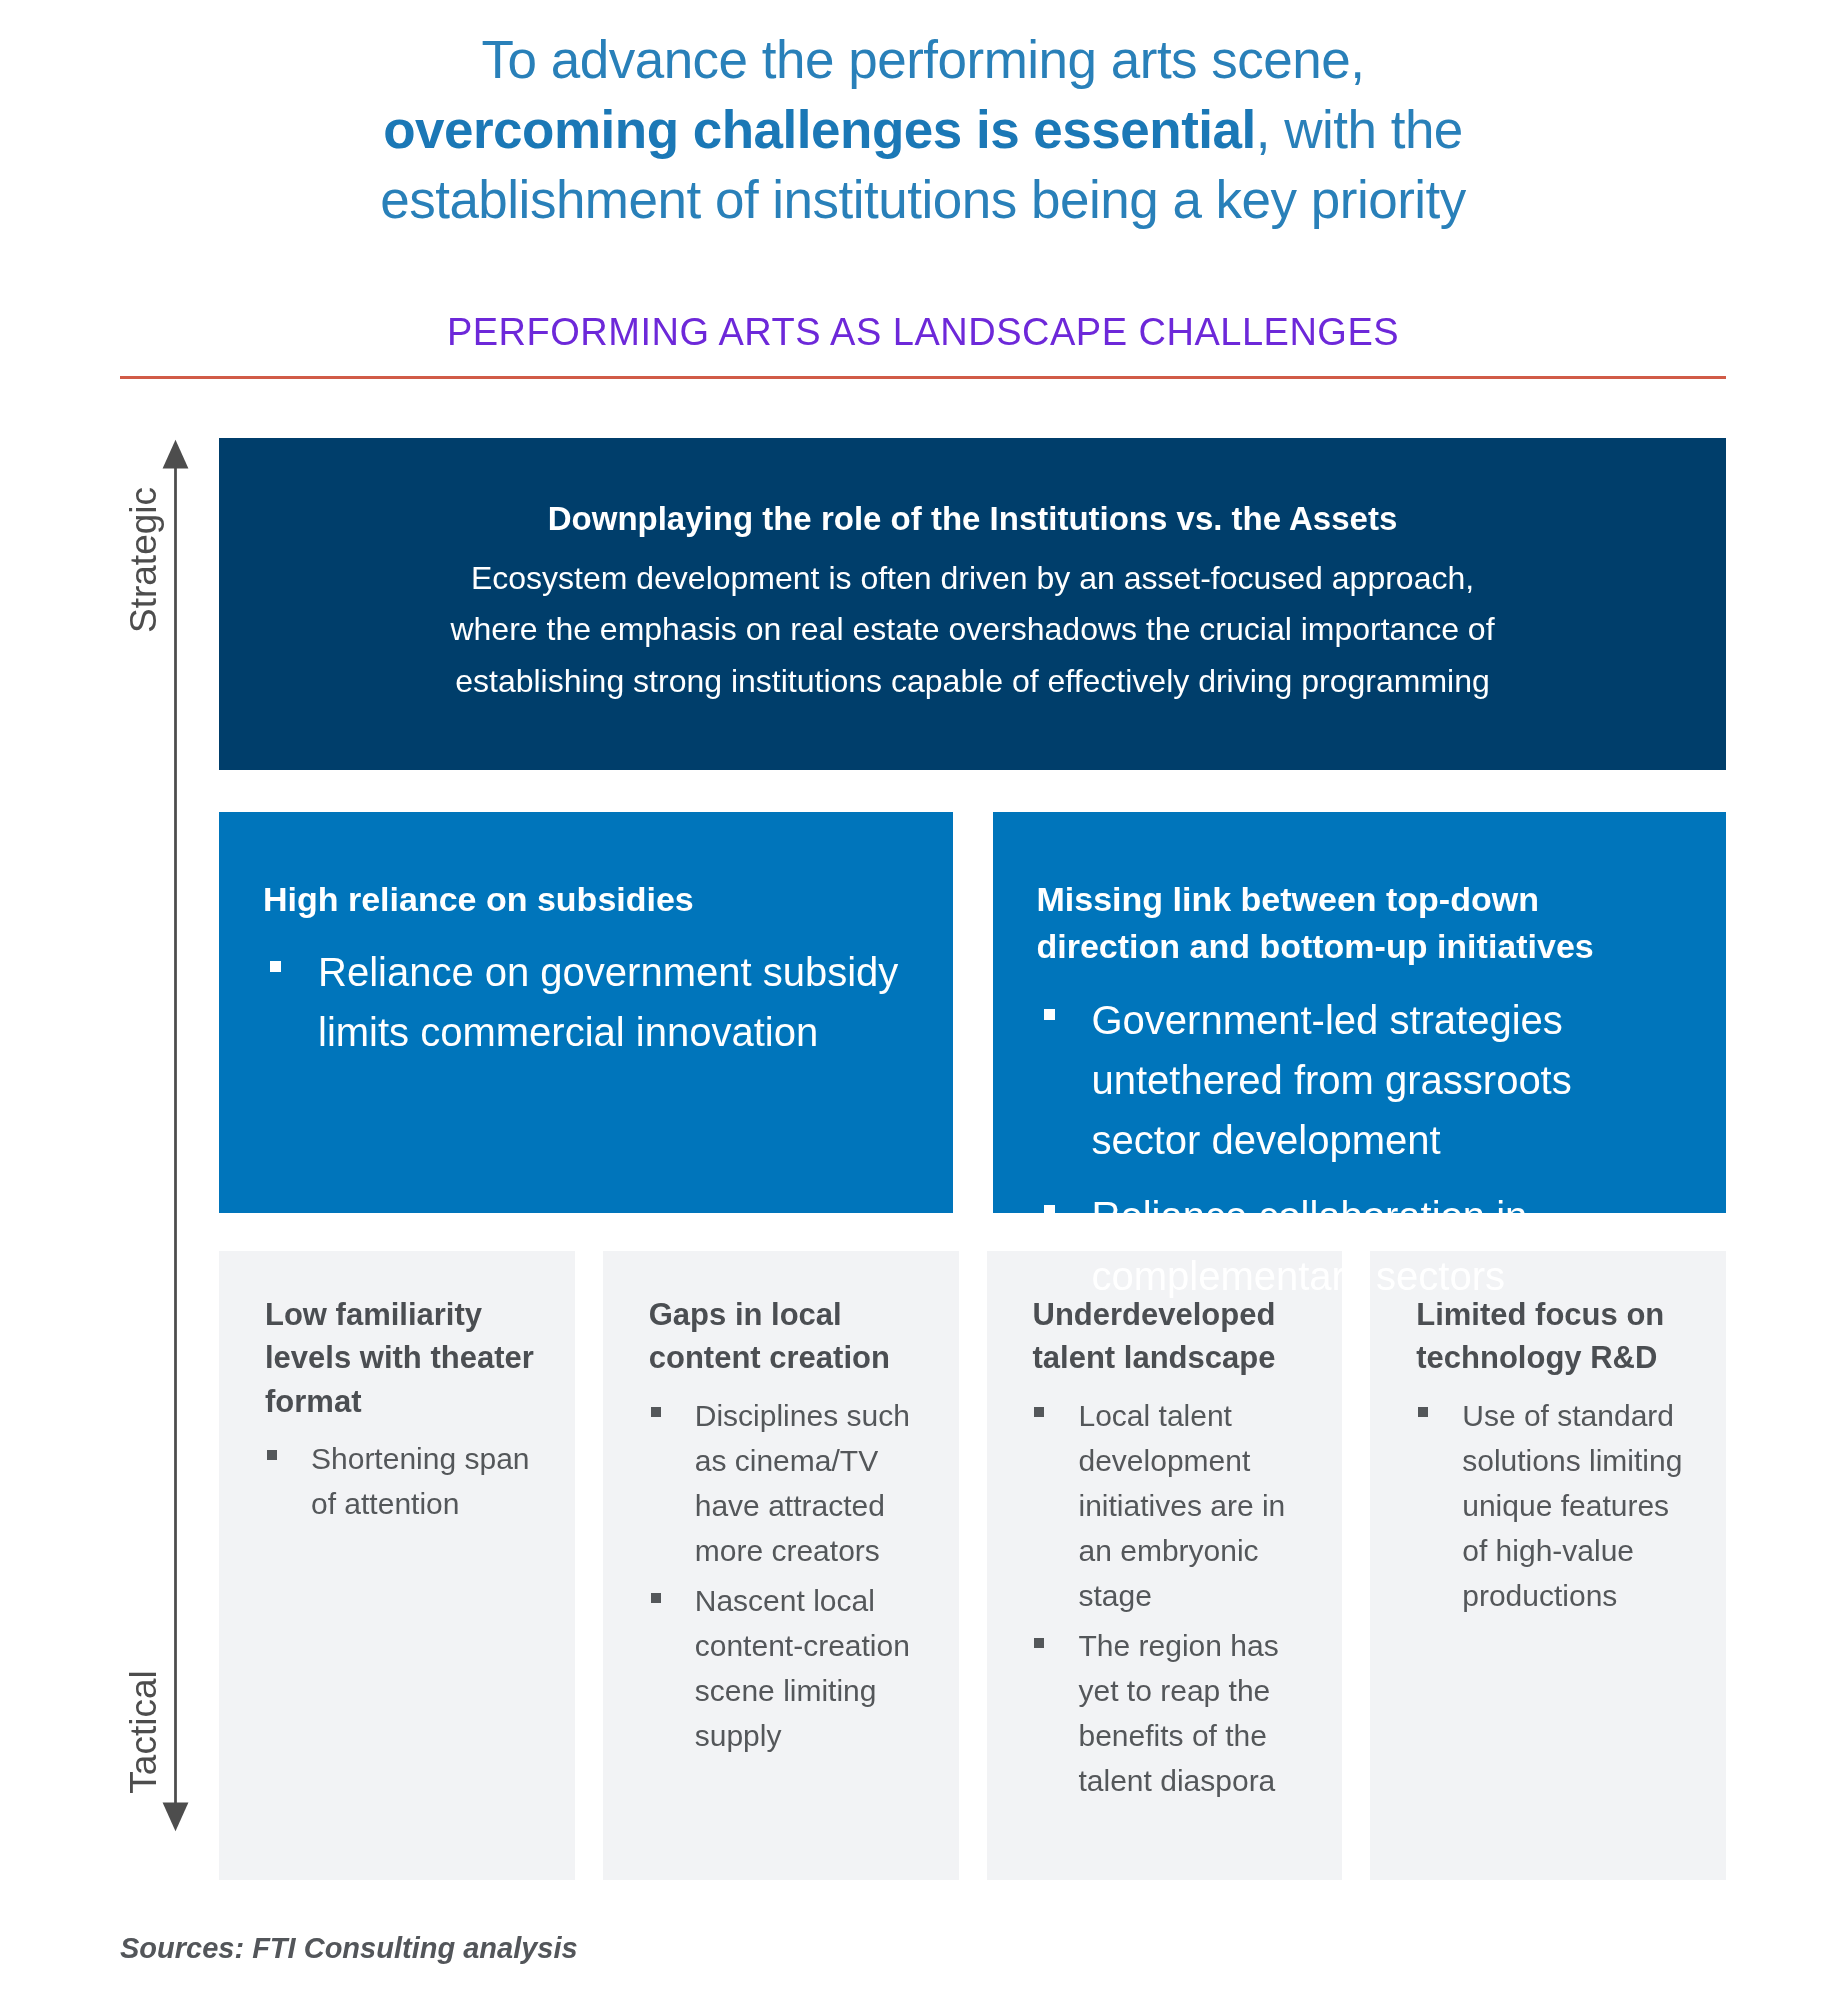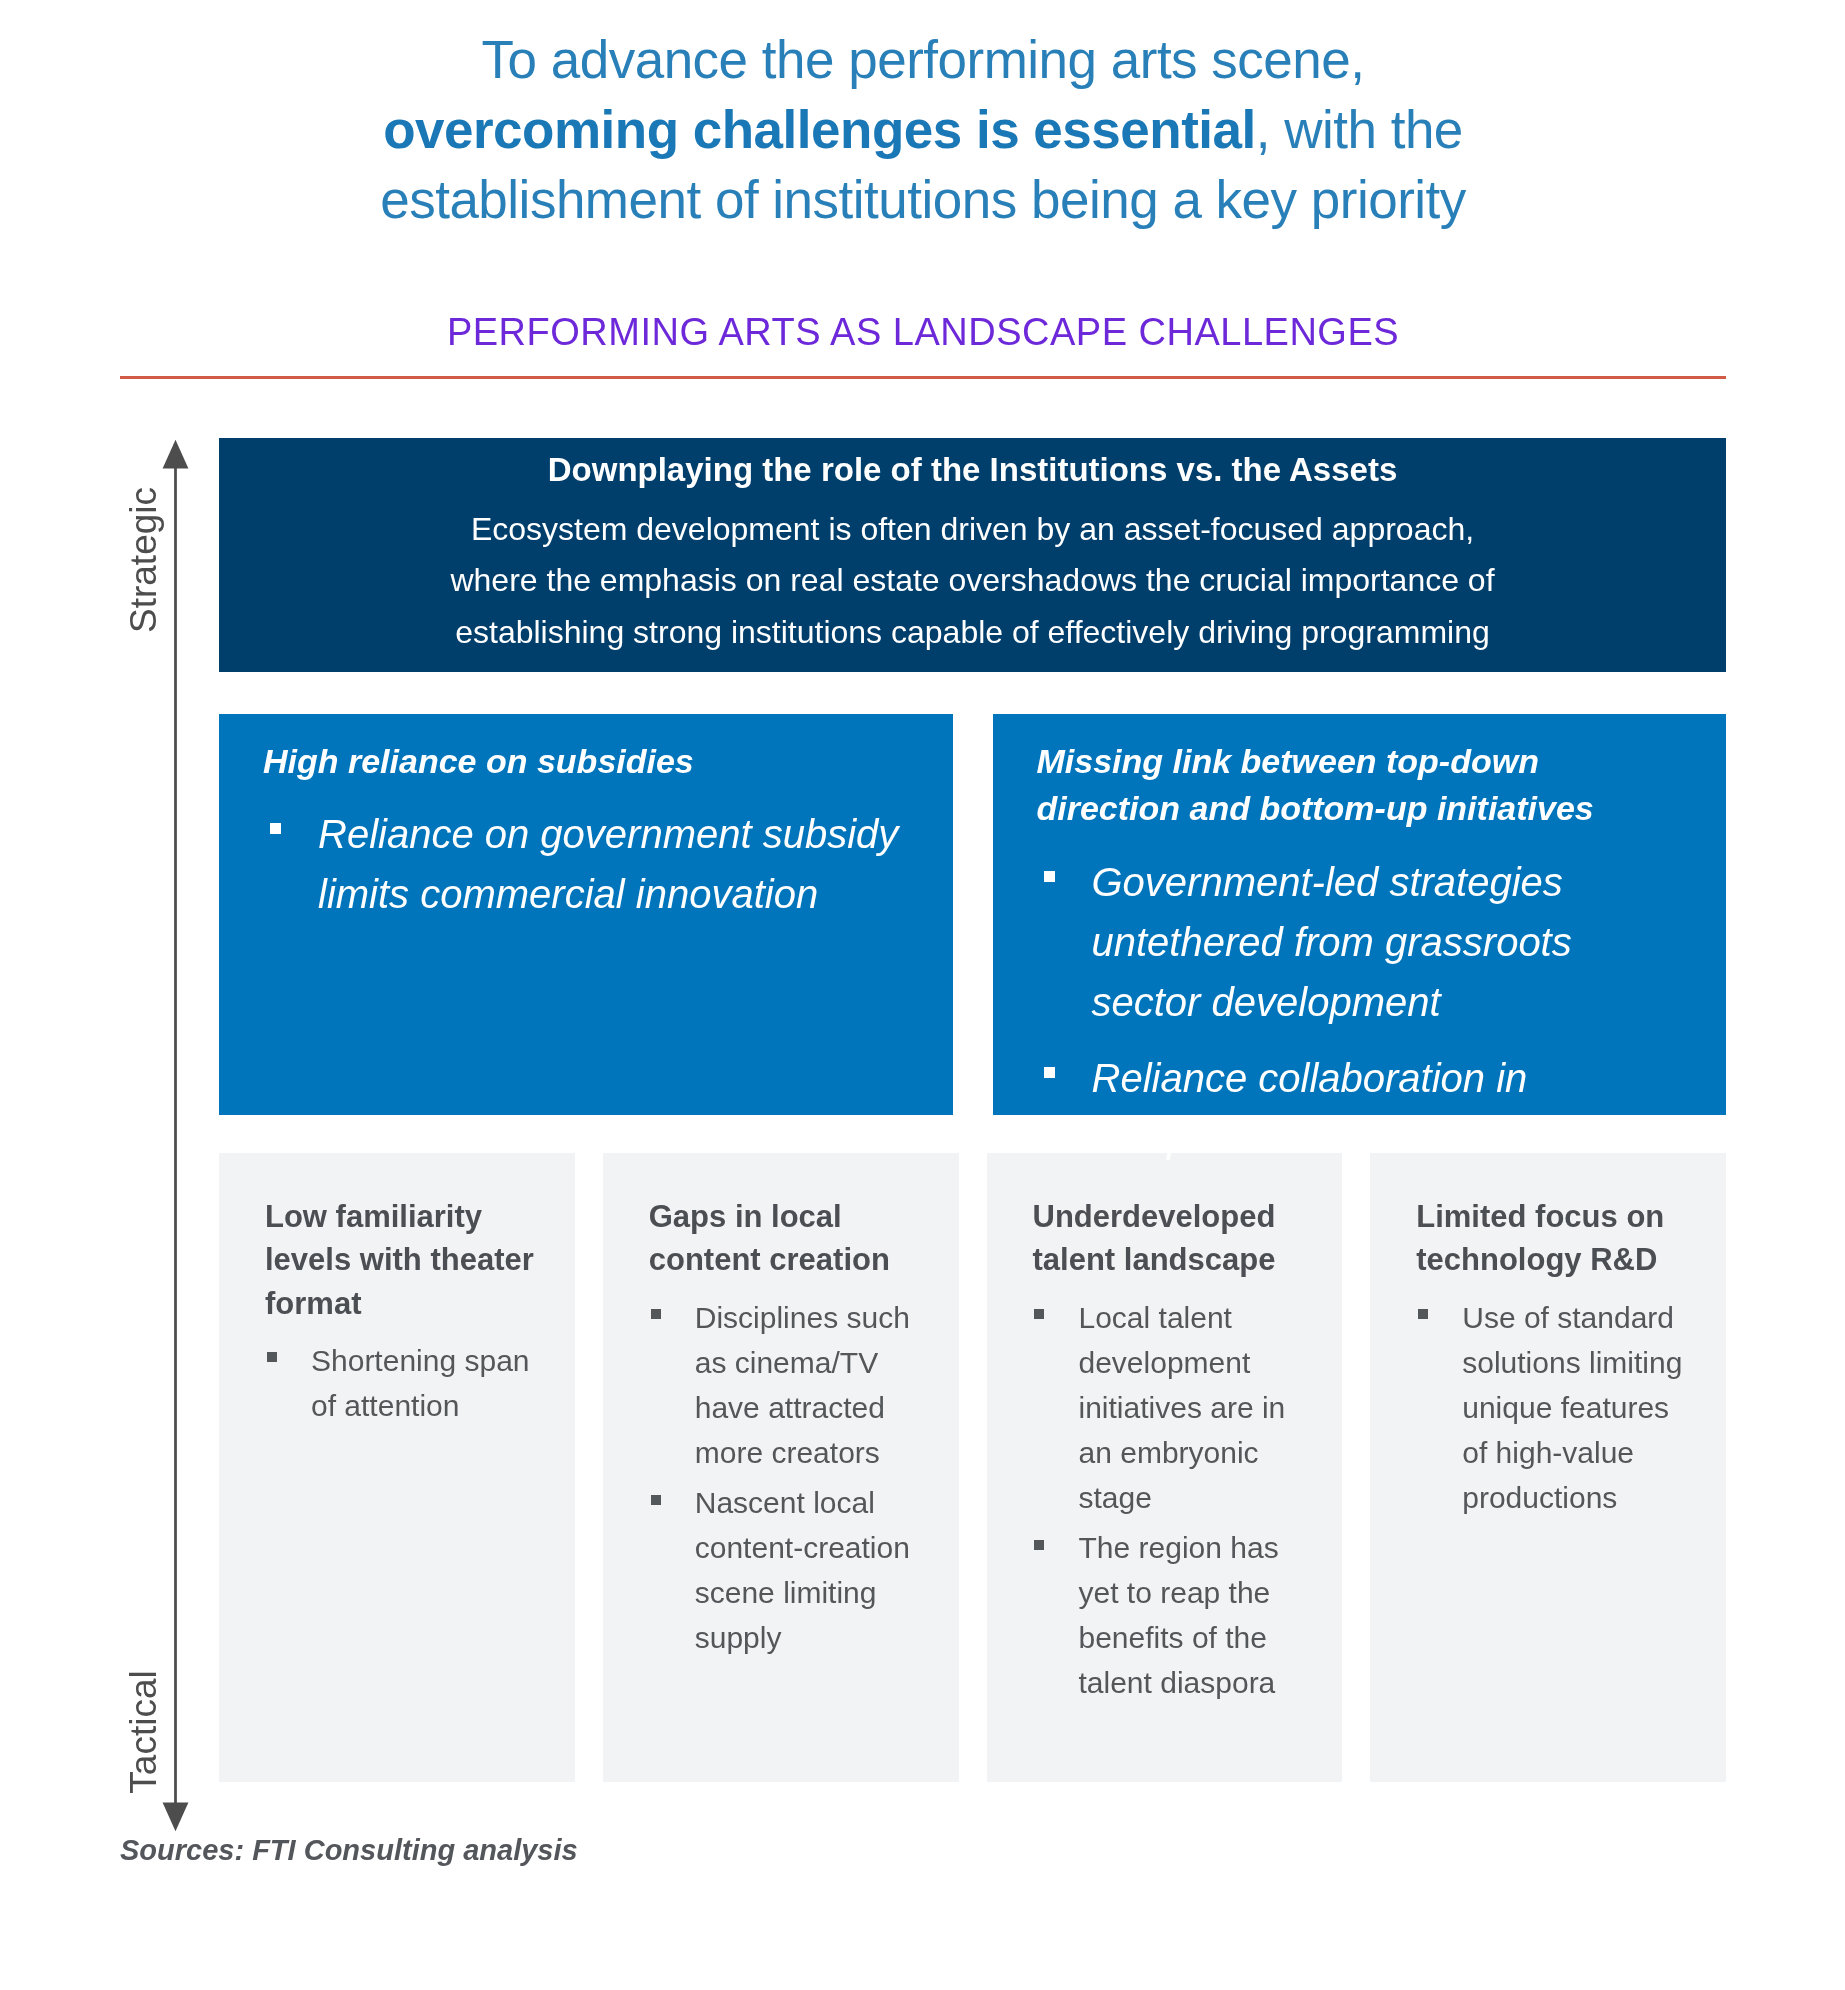--- a/index.html
+++ b/index.html
@@ -53,21 +53,21 @@
   }
   .axis-label.strategic { top: 122px; }
   .axis-label.tactical  { top: 1294px; }
 
   .content { flex: 1; display: flex; flex-direction: column; min-width: 0; }
 
   .box { box-sizing: border-box; }
 
   
   .box-strategic {
-    height: 234px;
+    height: 332px;
     background: #003E6B;
     color: #ffffff;
     display: flex;
     flex-direction: column;
     justify-content: center;
     text-align: center;
     padding: 16px 231px;
   }
   .box-strategic .box-title { font-size: 33px; font-weight: 700; margin-bottom: 14.8px; }
   .box-strategic .box-body  { font-size: 32px; line-height: 1.62; }
@@ -76,22 +76,21 @@
   .row-mid {
     display: grid;
     grid-template-columns: 1fr 1fr;
     gap: 40px;
     margin-top: 42px;
   }
   .box-mid {
     height: 401px;
     background: #0075BB;
     color: #ffffff;
-    padding: 24px 46px 0 44px;
-    font-style: italic;
+    padding: 64px 46px 0 44px;
   }
   .box-mid .box-title { font-size: 34px; font-weight: 700; line-height: 1.4; }
   .box-mid ul { margin: 18.5px 0 0 0; padding: 0; list-style: none; }
   .box-mid li {
     position: relative;
     font-size: 40px;
     line-height: 1.5;
     padding-left: 55px;
     margin-top: 16px;
   }

